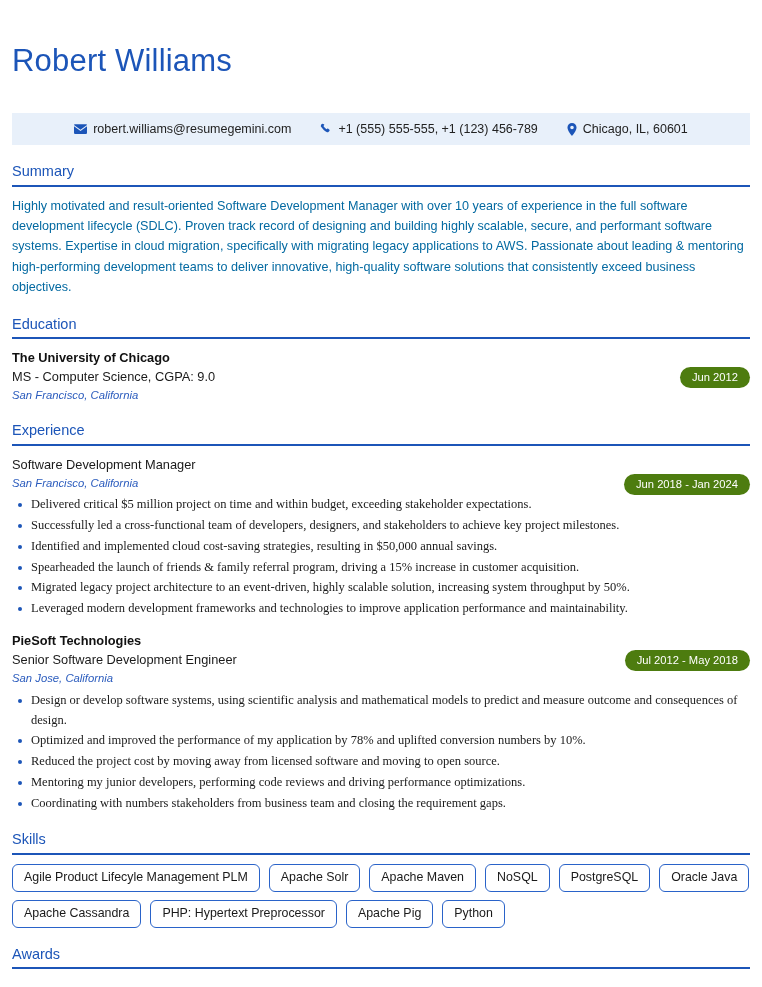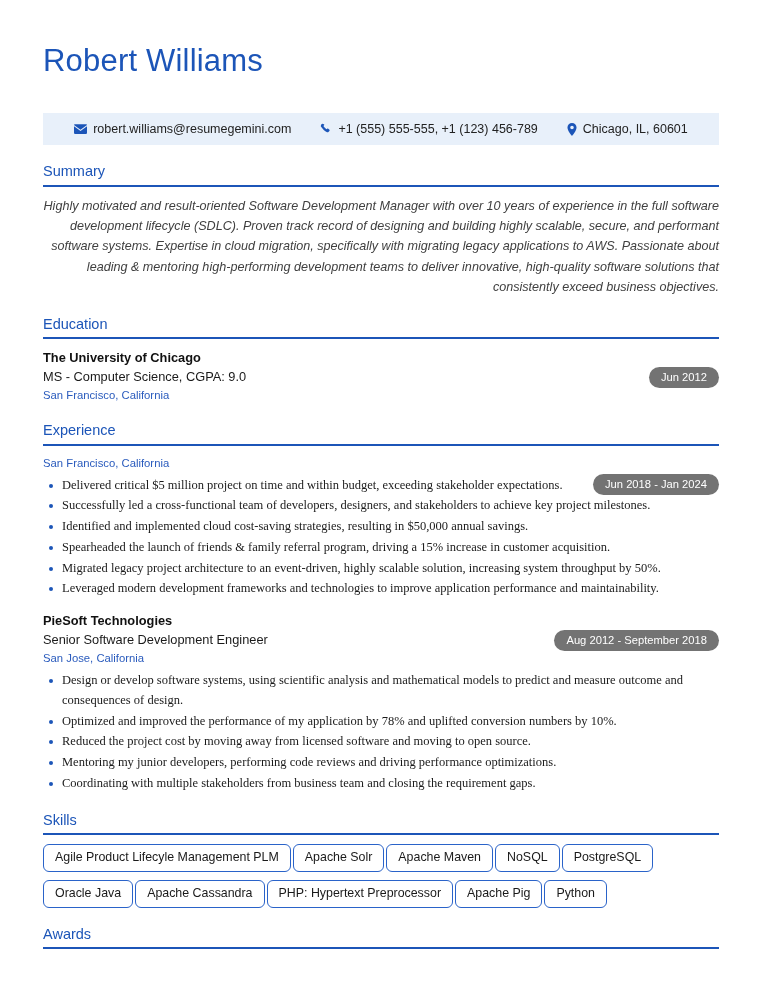--- a/index.html
+++ b/index.html
@@ -11,21 +11,21 @@
     width: 762px;
     height: 987px;
     font-family: "Liberation Sans", sans-serif;
     color: #1a1a1a;
     overflow: hidden;
   }
   .page {
     width: 762px;
     height: 921px;
     box-sizing: border-box;
-    padding: 0 43px;
+    padding: 0 12px;
     position: relative;
   }
 
   
   .name {
     font-size: 31px;
     font-weight: 400;
     color: #1c55b8;
     letter-spacing: 0.2px;
     padding-top: 44px;
@@ -69,49 +69,49 @@
     padding-bottom: 3px;
   }
   .section-rule {
     border-bottom: 2px solid #1c55b8;
     margin-bottom: 9px;
   }
 
   .summary-text {
     font-size: 12.6px;
     line-height: 1.62;
-    color: #404040;
-    text-align: right;
-    font-style: italic;
+    color: #0369a1;
+    text-align: left;
   }
 
   
   .entry { position: relative; }
   .entry + .entry { margin-top: 12px; }
   .entry-org {
     font-size: 12.8px;
     font-weight: bold;
     color: #111;
     line-height: 1.5;
   }
   .entry-role {
     font-size: 12.8px;
     color: #1a1a1a;
     line-height: 1.55;
   }
   .entry-loc {
     font-size: 11.3px;
+    font-style: italic;
     color: #2a5bbd;
     line-height: 1.5;
   }
   .date-badge {
     position: absolute;
     right: 0;
     top: 19px;
-    background: #737373;
+    background: #4d7c0f;
     color: #ffffff;
     font-size: 11.2px;
     border-radius: 11px;
     padding: 3px 12px 4px 12px;
     white-space: nowrap;
     line-height: 1.25;
   }
 
   
   ul.bullets {
@@ -136,21 +136,21 @@
     width: 4px;
     height: 4px;
     border-radius: 50%;
     background: #1c55b8;
   }
 
   
   .skills-wrap {
     display: flex;
     flex-wrap: wrap;
-    gap: 8px 2px;
+    gap: 8px 9px;
     margin-top: 4px;
   }
   .skill-chip {
     border: 1px solid #2a63c9;
     border-radius: 6px;
     padding: 5px 11px 6px 11px;
     font-size: 12.4px;
     color: #1a1a1a;
     background: #ffffff;
     white-space: nowrap;
@@ -209,43 +209,44 @@
       <div class="entry-loc">San Francisco, California</div>
       <div class="date-badge">Jun 2012</div>
     </div>
   </div>
 
   <div class="section">
     <div class="section-title">Experience</div>
     <div class="section-rule"></div>
 
     <div class="entry">
+      <div class="entry-role">Software Development Manager</div>
       <div class="entry-loc">San Francisco, California</div>
       <div class="date-badge">Jun 2018 - Jan 2024</div>
       <ul class="bullets">
         <li>Delivered critical $5 million project on time and within budget, exceeding stakeholder expectations.</li>
         <li>Successfully led a cross-functional team of developers, designers, and stakeholders to achieve key project milestones.</li>
         <li>Identified and implemented cloud cost-saving strategies, resulting in $50,000 annual savings.</li>
         <li>Spearheaded the launch of friends &amp; family referral program, driving a 15% increase in customer acquisition.</li>
         <li>Migrated legacy project architecture to an event-driven, highly scalable solution, increasing system throughput by 50%.</li>
         <li>Leveraged modern development frameworks and technologies to improve application performance and maintainability.</li>
       </ul>
     </div>
 
     <div class="entry">
       <div class="entry-org">PieSoft Technologies</div>
       <div class="entry-role">Senior Software Development Engineer</div>
       <div class="entry-loc">San Jose, California</div>
-      <div class="date-badge">Aug 2012 - September 2018</div>
+      <div class="date-badge">Jul 2012 - May 2018</div>
       <ul class="bullets">
         <li>Design or develop software systems, using scientific analysis and mathematical models to predict and measure outcome and consequences of design.</li>
         <li>Optimized and improved the performance of my application by 78% and uplifted conversion numbers by 10%.</li>
         <li>Reduced the project cost by moving away from licensed software and moving to open source.</li>
         <li>Mentoring my junior developers, performing code reviews and driving performance optimizations.</li>
-        <li>Coordinating with multiple stakeholders from business team and closing the requirement gaps.</li>
+        <li>Coordinating with numbers stakeholders from business team and closing the requirement gaps.</li>
       </ul>
     </div>
   </div>
 
   <div class="section">
     <div class="section-title">Skills</div>
     <div class="section-rule"></div>
     <div class="skills-wrap">
       <span class="skill-chip">Agile Product Lifecyle Management PLM</span>
       <span class="skill-chip">Apache Solr</span>

